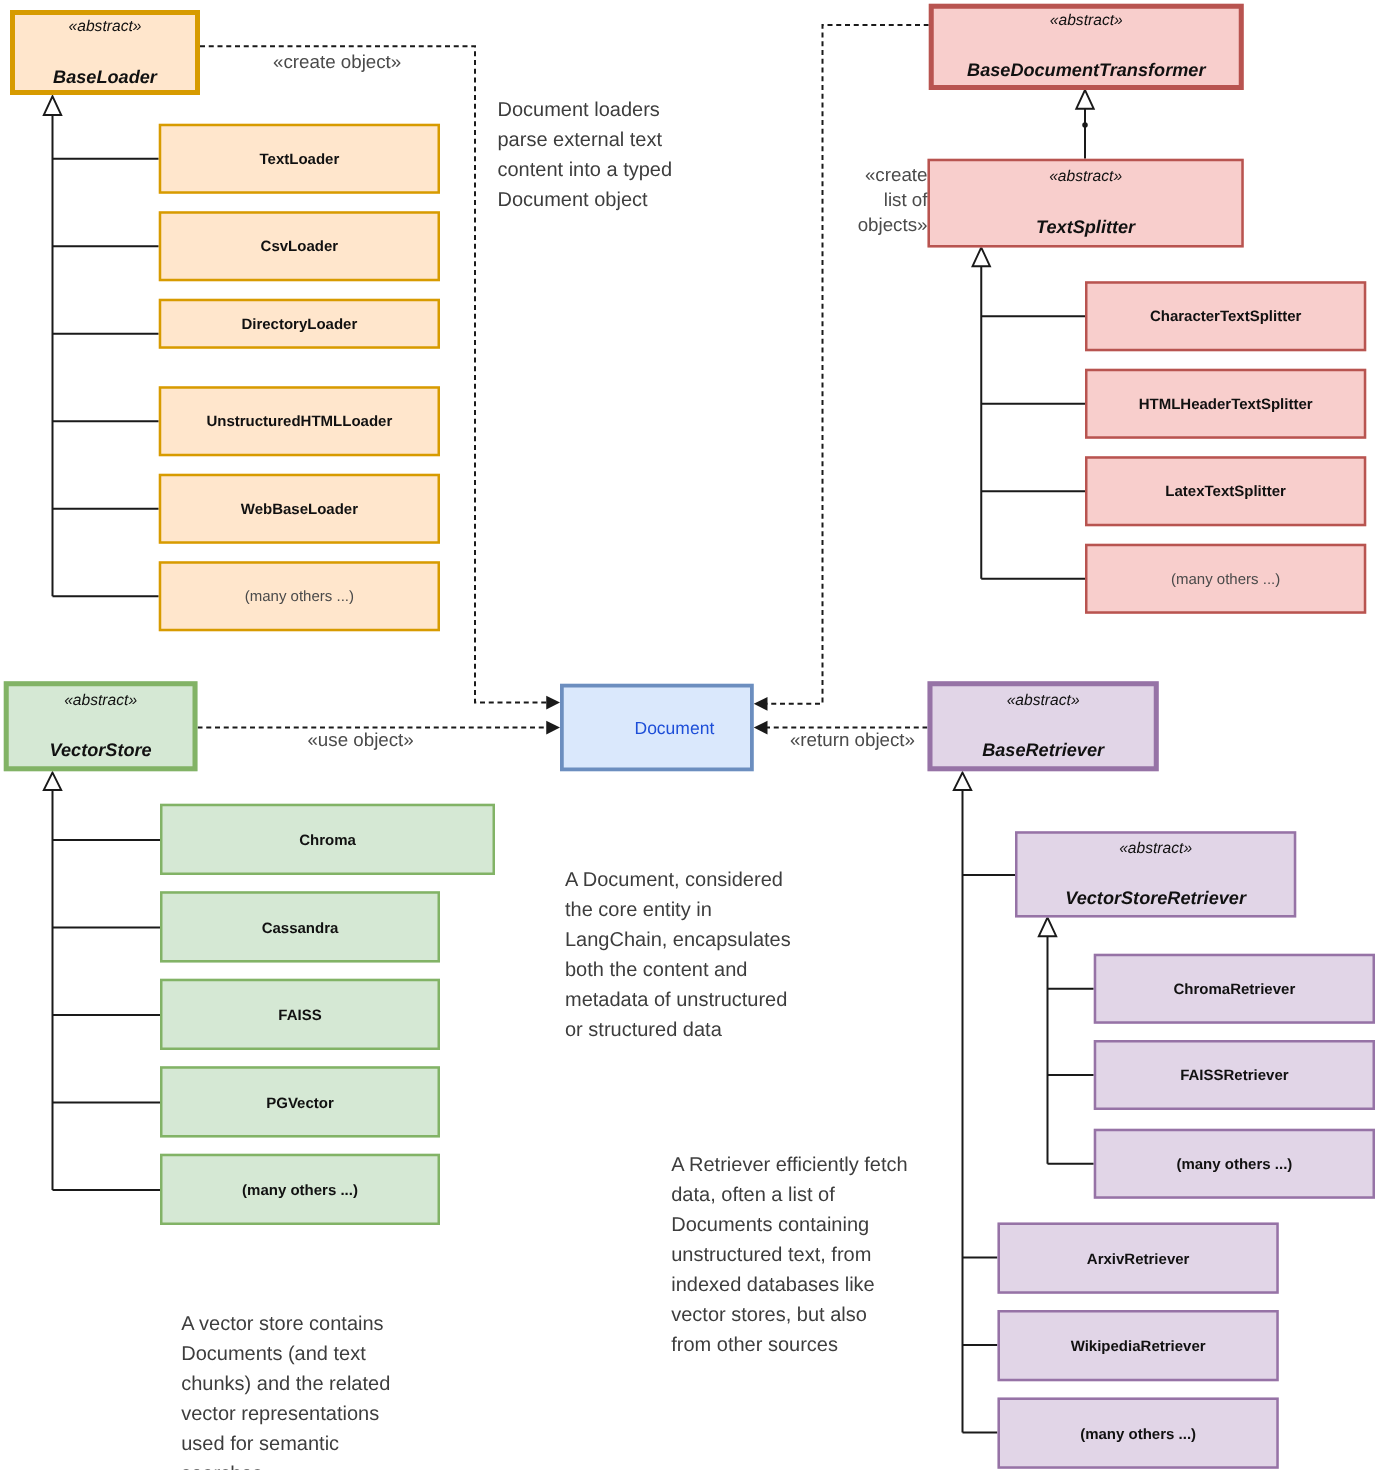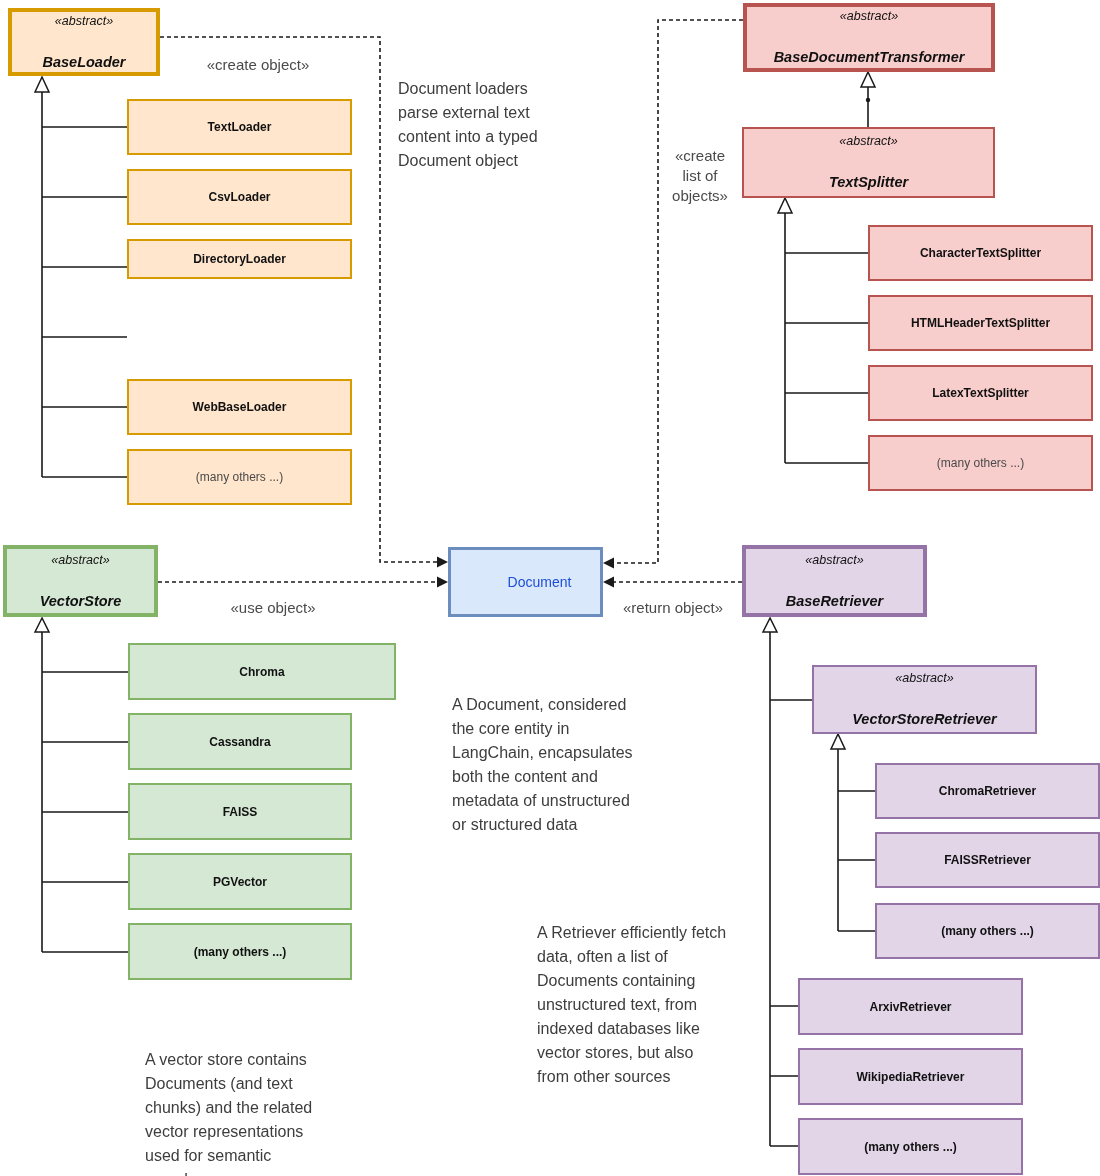--- a/index.html
+++ b/index.html
@@ -18,21 +18,21 @@
   .green{background:var(--green_fill);border:2px solid var(--green_stroke);}
   .purple{background:var(--purple_fill);border:2px solid var(--purple_stroke);}
   .blue{background:var(--blue_fill);border:3px solid var(--blue_stroke);}
   .root{border-width:4px;}
   .stereo{font-style:italic;font-size:12.5px;color:#111;line-height:17px;}
   .cname{font-style:italic;font-weight:bold;font-size:14.5px;color:#111;line-height:19px;}
   .child-label{font-weight:bold;font-size:12px;color:#111;}
   .muted{font-weight:normal;color:#4a4a4a;}
   .plain{font-weight:normal;font-size:14px;color:#1d4ed8;padding-left:28px;}
   .note{position:absolute;white-space:pre-line;font-size:16px;line-height:24px;color:var(--note);margin-top:47px;}
-  .elabel{position:absolute;white-space:pre-line;font-size:15px;color:var(--label);text-align:center;margin-top:15px;}
+  .elabel{position:absolute;white-space:pre-line;font-size:15px;color:var(--label);text-align:right;}
 </style>
 </head>
 <body>
 
 <div class="canvas">
 
   <svg class="wires">
 
     <polygon class="tri" points="42,77 35,92 49,92"></polygon>
     <path class="tree" d="M42,92 L42,477 M42,127 L127,127 M42,197 L127,197 M42,267 L127,267 M42,337 L127,337 M42,407 L127,407 M42,477 L127,477"></path>
@@ -68,20 +68,23 @@
     <div class="cname">BaseLoader</div>
   </div>
   <div class="cls orange" style="left:127px;top:99px;width:225px;height:56px">
       <div class="child-label">TextLoader</div>
     </div>
   <div class="cls orange" style="left:127px;top:169px;width:225px;height:56px">
       <div class="child-label">CsvLoader</div>
     </div>
   <div class="cls orange" style="left:127px;top:239px;width:225px;height:40px">
       <div class="child-label">DirectoryLoader</div>
+    </div>
+  <div class="cls orange" style="left:127px;top:309px;width:225px;height:56px">
+      <div class="child-label">UnstructuredHTMLLoader</div>
     </div>
   <div class="cls orange" style="left:127px;top:379px;width:225px;height:56px">
       <div class="child-label">WebBaseLoader</div>
     </div>
   <div class="cls orange" style="left:127px;top:449px;width:225px;height:56px">
       <div class="child-label muted">(many others ...)</div>
     </div>
 
   <div class="cls red root" style="left:743px;top:3px;width:252px;height:69px">
     <div class="stereo">«abstract»</div>

